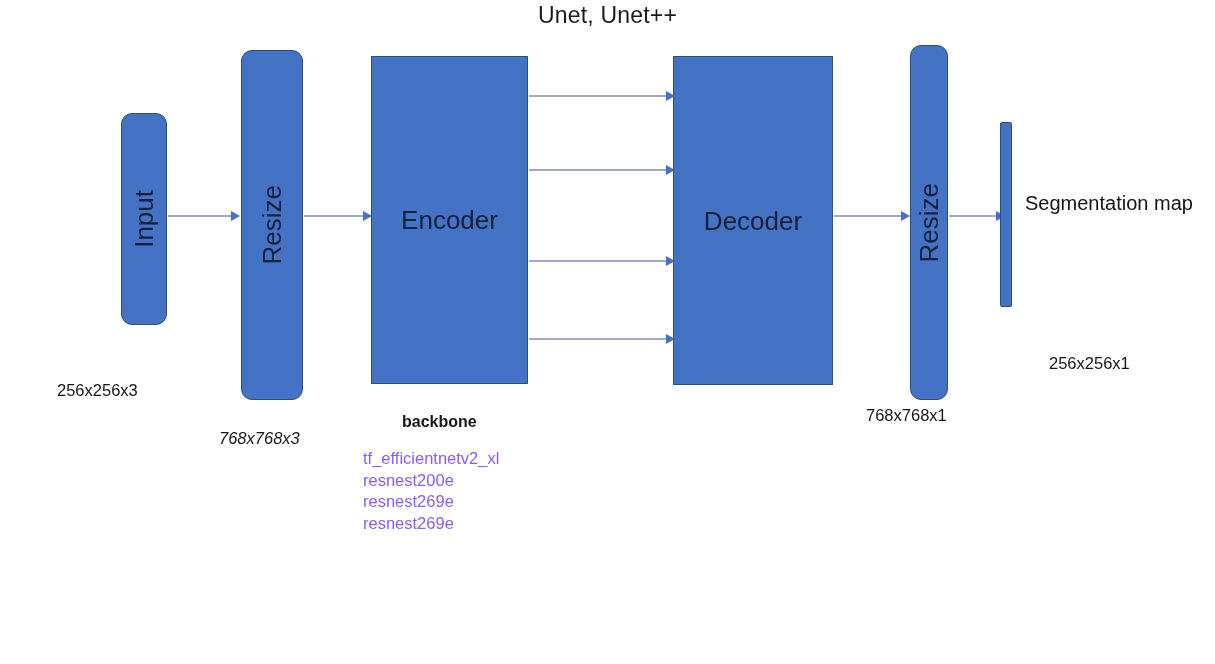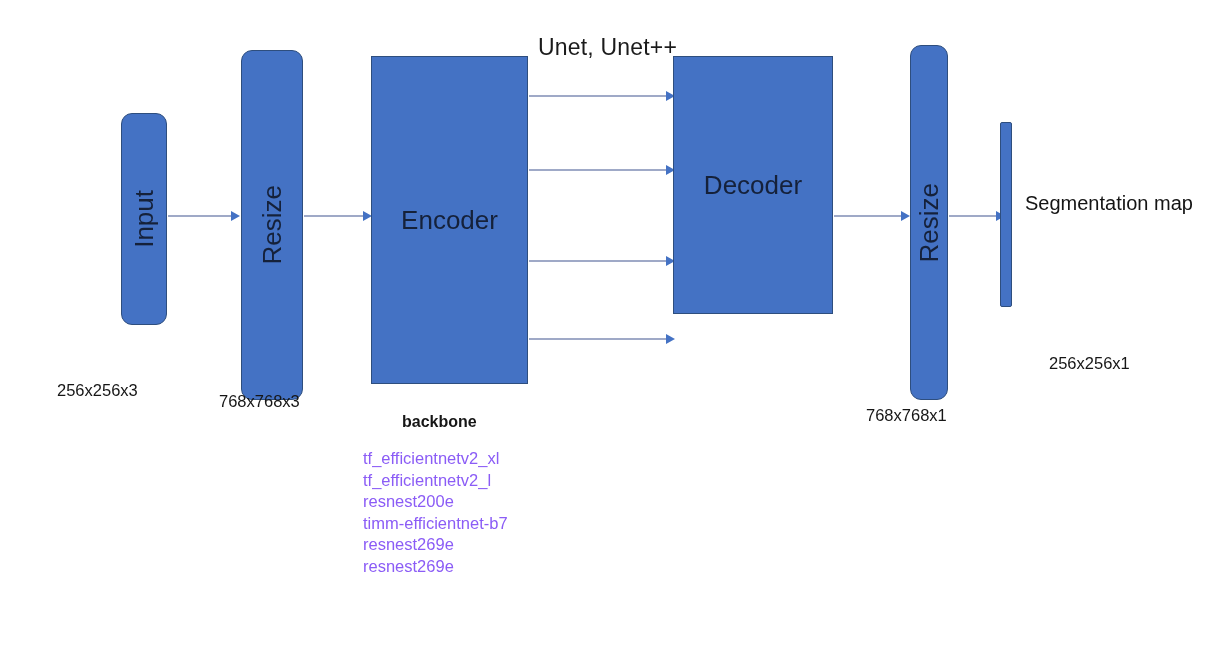--- a/index.html
+++ b/index.html
@@ -23,21 +23,20 @@
   .diagram-title {
     position: absolute;
     left: 0;
     top: 2px;
     width: 1215px;
     text-align: center;
     font-size: 23px;
     color: #1b1b1b;
     letter-spacing: 0.2px;
     white-space: nowrap;
-    margin-top: 32px;
   }
 
   
   .block {
     position: absolute;
     background: #4472C4;
     border: 1.6px solid #2E4E7E;
     box-sizing: border-box;
     display: flex;
     align-items: center;
@@ -127,21 +126,21 @@
   <div class="caption" style="left:57px; top:381px;">256x256x3</div>
 
   <div class="arrow" style="left:168px; top:211px; width:72px;">
     <div class="shaft" style="width:63px;"></div>
     <div class="head" style="left:63px;"></div>
   </div>
 
   <div class="block rounded" style="left:241px; top:50px; width:62px; height:350px;">
     <span class="vlabel">Resize</span>
   </div>
-  <div class="caption" style="left:219px; top:392px;">768x768x3</div>
+  <div class="caption" style="left:219px; top:429px;font-style:italic;">768x768x3</div>
 
   <div class="arrow" style="left:304px; top:211px; width:68px;">
     <div class="shaft" style="width:59px;"></div>
     <div class="head" style="left:59px;"></div>
   </div>
 
   <div class="block sharp" style="left:371px; top:56px; width:157px; height:328px;">
     <span class="hlabel">Encoder</span>
   </div>
 
@@ -155,21 +154,21 @@
   </div>
   <div class="arrow" style="left:529px; top:256px; width:146px;">
     <div class="shaft" style="width:137px;"></div>
     <div class="head" style="left:137px;"></div>
   </div>
   <div class="arrow" style="left:529px; top:334px; width:146px;">
     <div class="shaft" style="width:137px;"></div>
     <div class="head" style="left:137px;"></div>
   </div>
 
-  <div class="block sharp" style="left:673px; top:56px; width:160px; height:258px;">
+  <div class="block sharp" style="left:673px; top:56px; width:160px; height:329px;">
     <span class="hlabel">Decoder</span>
   </div>
 
   <div class="arrow" style="left:834px; top:211px; width:76px;">
     <div class="shaft" style="width:67px;"></div>
     <div class="head" style="left:67px;"></div>
   </div>
 
   <div class="block rounded" style="left:910px; top:45px; width:38px; height:355px;">
     <span class="vlabel">Resize</span>
@@ -182,20 +181,18 @@
   </div>
 
   <div class="block sharp" style="left:1000px; top:122px; width:12px; height:185px; border-radius:2px;"></div>
   <div class="side-label" style="left:1025px; top:192px;">Segmentation map</div>
   <div class="caption" style="left:1049px; top:354px;">256x256x1</div>
 
   <div class="caption bold" style="left:402px; top:405px;">backbone</div>
 
   <div class="backbone-list" style="left:363px; top:448px;">
     <div>tf_efficientnetv2_xl</div>
-    <div>tf_efficientnetv2_l</div>
     <div>resnest200e</div>
-    <div>timm-efficientnet-b7</div>
     <div>resnest269e</div>
     <div>resnest269e</div>
   </div>
 
 </div>
 
 </body></html>

